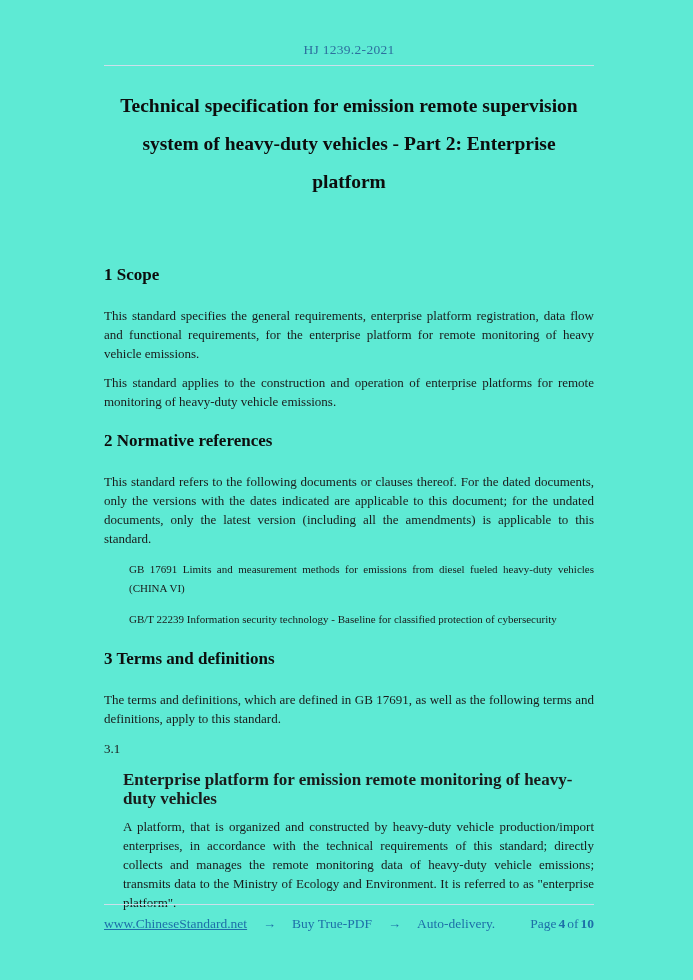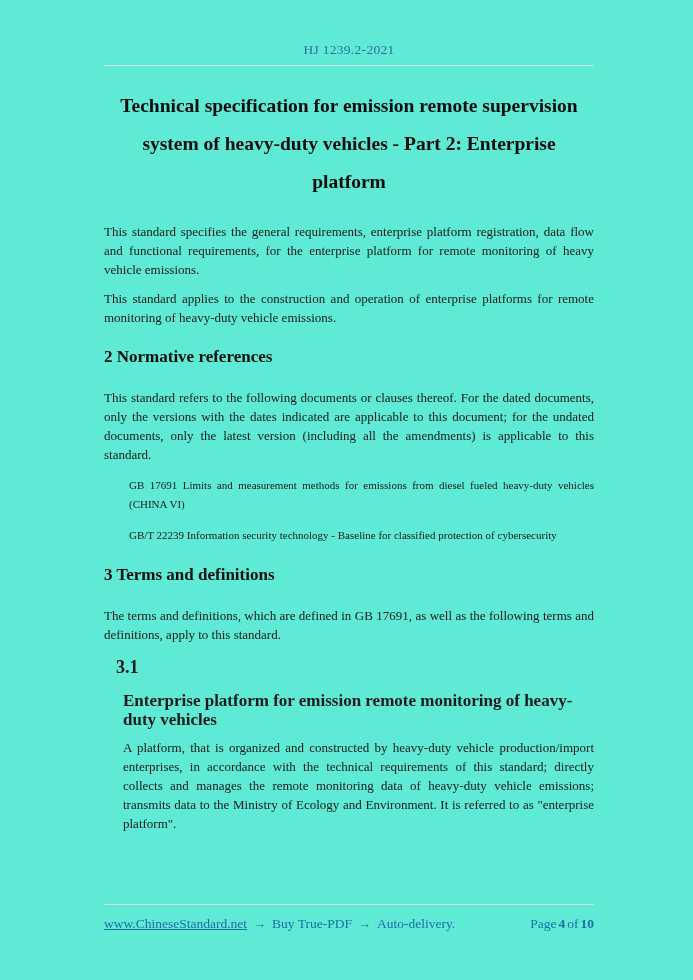--- a/index.html
+++ b/index.html
@@ -58,23 +58,23 @@
   }
   .after-heading { margin-top: 21px; }
   .par-gap { margin-top: 10px; }
   .reference-par {
     font-size: 11px;
     line-height: 19px;
     text-align: justify;
     margin: 12px 0 0 25px;
   }
   .term-number {
-    font-size: 18px;
-    font-weight: bold;
-    margin: 13px 0 0 12px;
+    font-size: 13px;
+    font-weight: normal;
+    margin: 13px 0 0 0;
   }
   .term-name {
     font-size: 17px;
     font-weight: bold;
     margin: 13px 0 0 19px;
     line-height: 19px;
   }
   .term-definition {
     font-size: 13px;
     line-height: 19px;
@@ -92,21 +92,21 @@
   .footer-row {
     padding-top: 11px;
     display: flex;
     justify-content: space-between;
     align-items: baseline;
     font-size: 13.5px;
     color: #1d6fa8;
   }
   .footer-left {
     display: flex;
-    gap: 6px;
+    gap: 16px;
     align-items: baseline;
   }
   .footer-link {
     color: #1d6fa8;
     text-decoration: underline;
     cursor: pointer;
   }
   .footer-arrow { font-size: 13px; }
   .footer-right {
     display: flex;
@@ -126,20 +126,21 @@
       <hr class="header-rule">
     </header>
 
     <h1 class="doc-title">
       <span>Technical specification for emission remote supervision</span><br>
       <span>system of heavy-duty vehicles - Part 2: Enterprise platform</span>
     </h1>
 
     <main>
 
+      <h2 class="section-heading first">1 Scope</h2>
       <p class="body-par after-heading">This standard specifies the general requirements, enterprise platform registration, data flow and functional requirements, for the enterprise platform for remote monitoring of heavy vehicle emissions.</p>
       <p class="body-par par-gap">This standard applies to the construction and operation of enterprise platforms for remote monitoring of heavy-duty vehicle emissions.</p>
 
       <h2 class="section-heading">2 Normative references</h2>
       <p class="body-par after-heading">This standard refers to the following documents or clauses thereof. For the dated documents, only the versions with the dates indicated are applicable to this document; for the undated documents, only the latest version (including all the amendments) is applicable to this standard.</p>
       <p class="reference-par">GB 17691 Limits and measurement methods for emissions from diesel fueled heavy-duty vehicles (CHINA VI)</p>
       <p class="reference-par">GB/T 22239 Information security technology - Baseline for classified protection of cybersecurity</p>
 
       <h2 class="section-heading">3 Terms and definitions</h2>
       <p class="body-par after-heading">The terms and definitions, which are defined in GB 17691, as well as the following terms and definitions, apply to this standard.</p>

